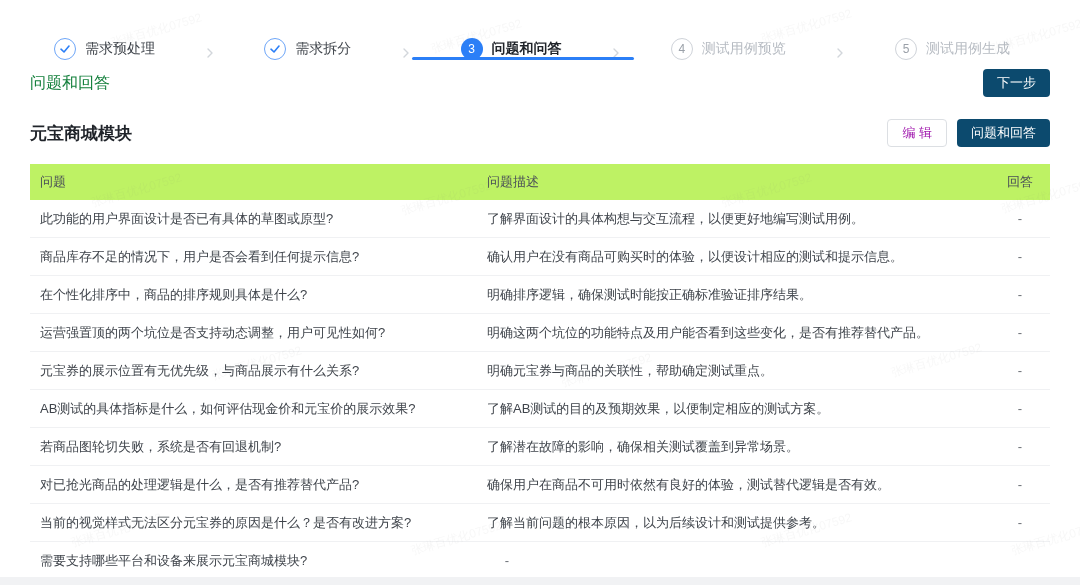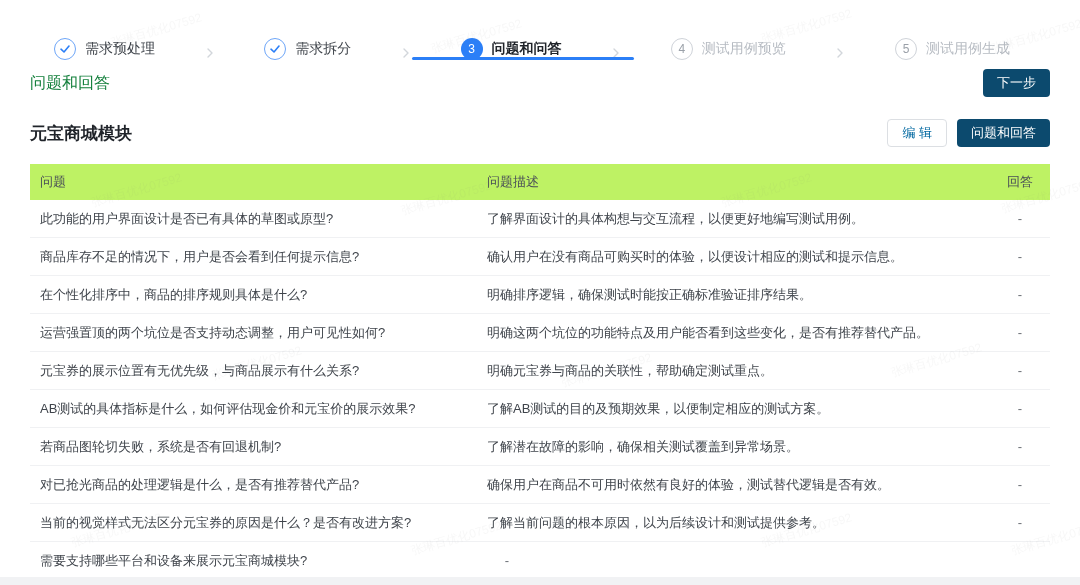--- a/index.html
+++ b/index.html
@@ -28,21 +28,21 @@
   .underline { position:absolute; left:412px; top:57px; width:222px; height:3px;
     background:#2b7ff7; border-radius:2px; }
 
   
   .titlebar { display:flex; align-items:center; justify-content:space-between;
     margin:8px 30px 0 30px; height:30px; }
   .page-title { font-size:16px; font-weight:400; color:#15803d; }
   .btn { border:none; border-radius:4px; font-size:13px; height:28px;
     padding:0 14px; cursor:pointer; font-family:inherit; }
   .btn-primary { background:#0c4a6e; color:#fff; }
-  .btn-plain { background:#fff; color:#0369a1; border:1px solid #dcdfe3; }
+  .btn-plain { background:#fff; color:#a21caf; border:1px solid #dcdfe3; }
 
   
   .sectionbar { display:flex; align-items:center; justify-content:space-between;
     margin:20px 30px 0 30px; height:30px; }
   .section-title { font-size:17px; font-weight:700; color:#1f2329; }
   .section-actions { display:flex; gap:10px; }
 
   
   .table { margin:16px 30px 0 30px; }
   .thead { display:flex; background:#bef264; height:36px; align-items:center; }

